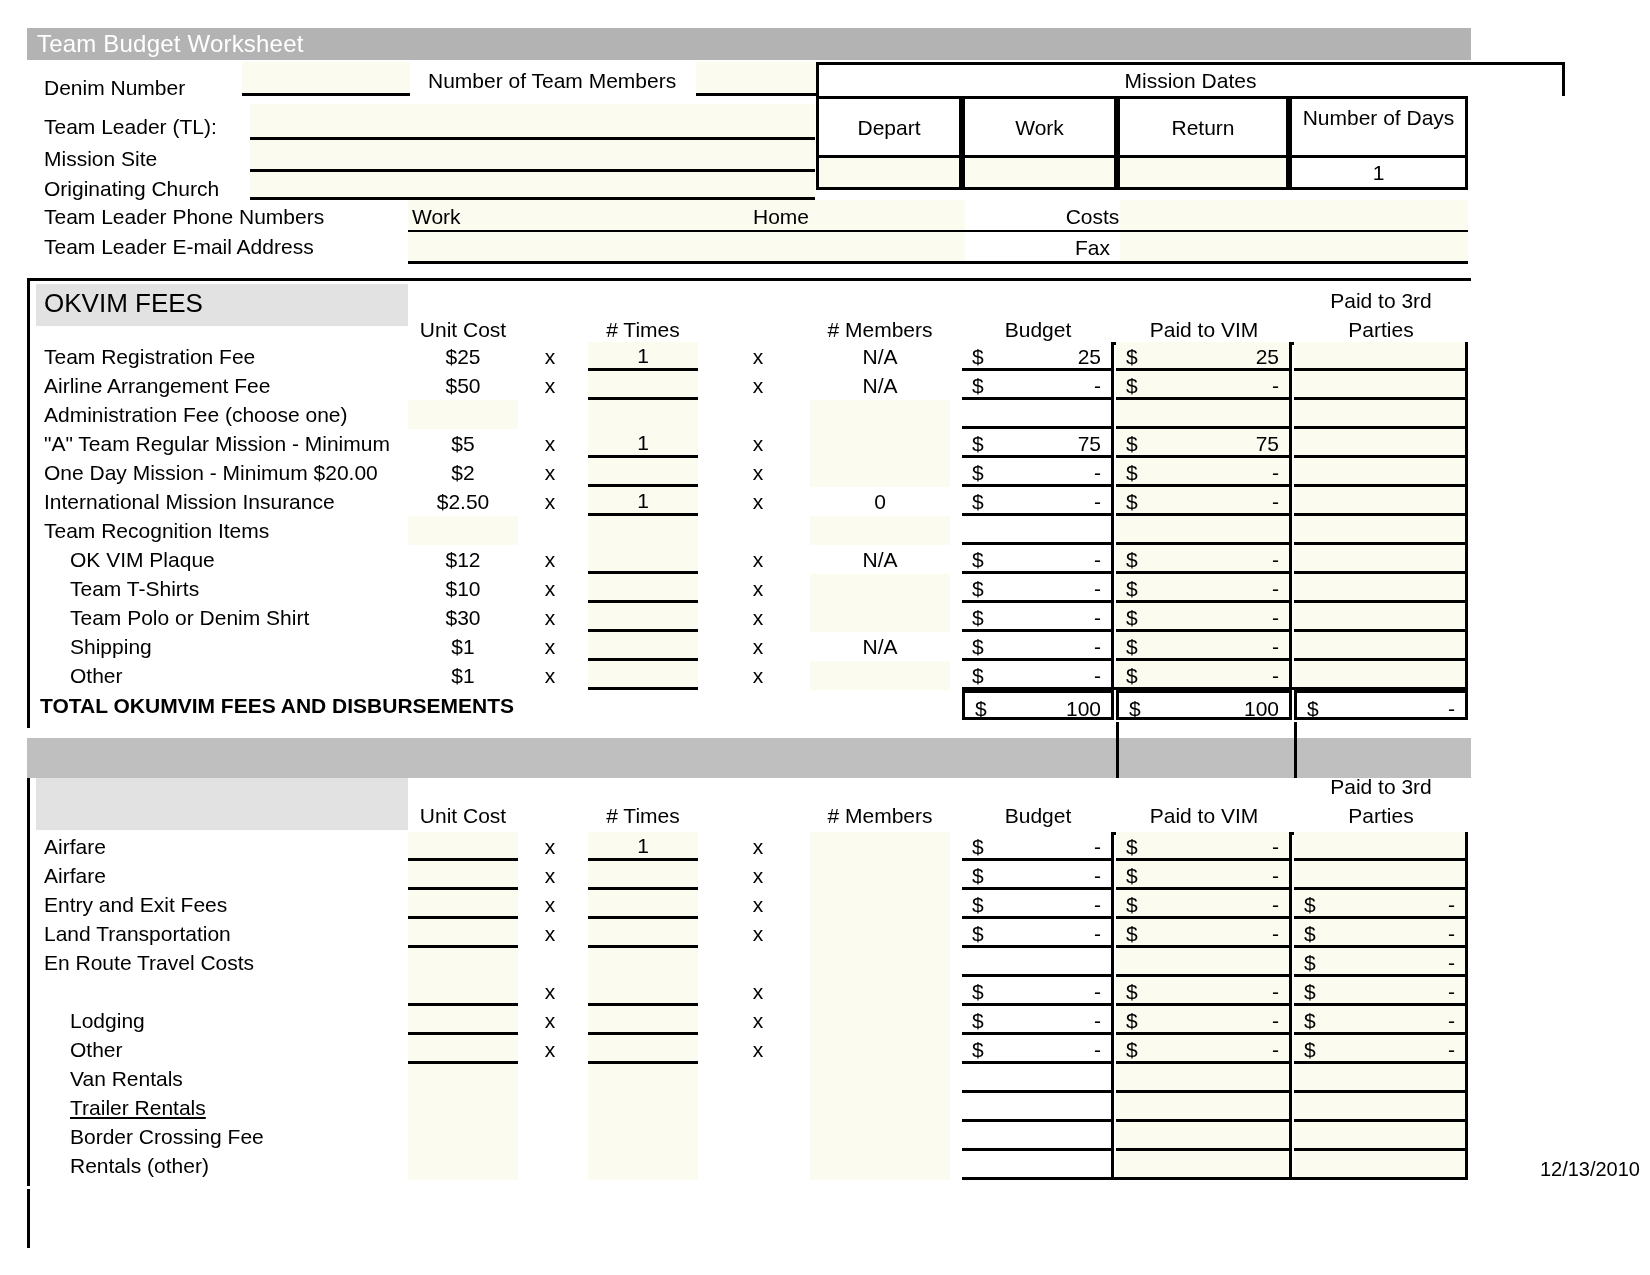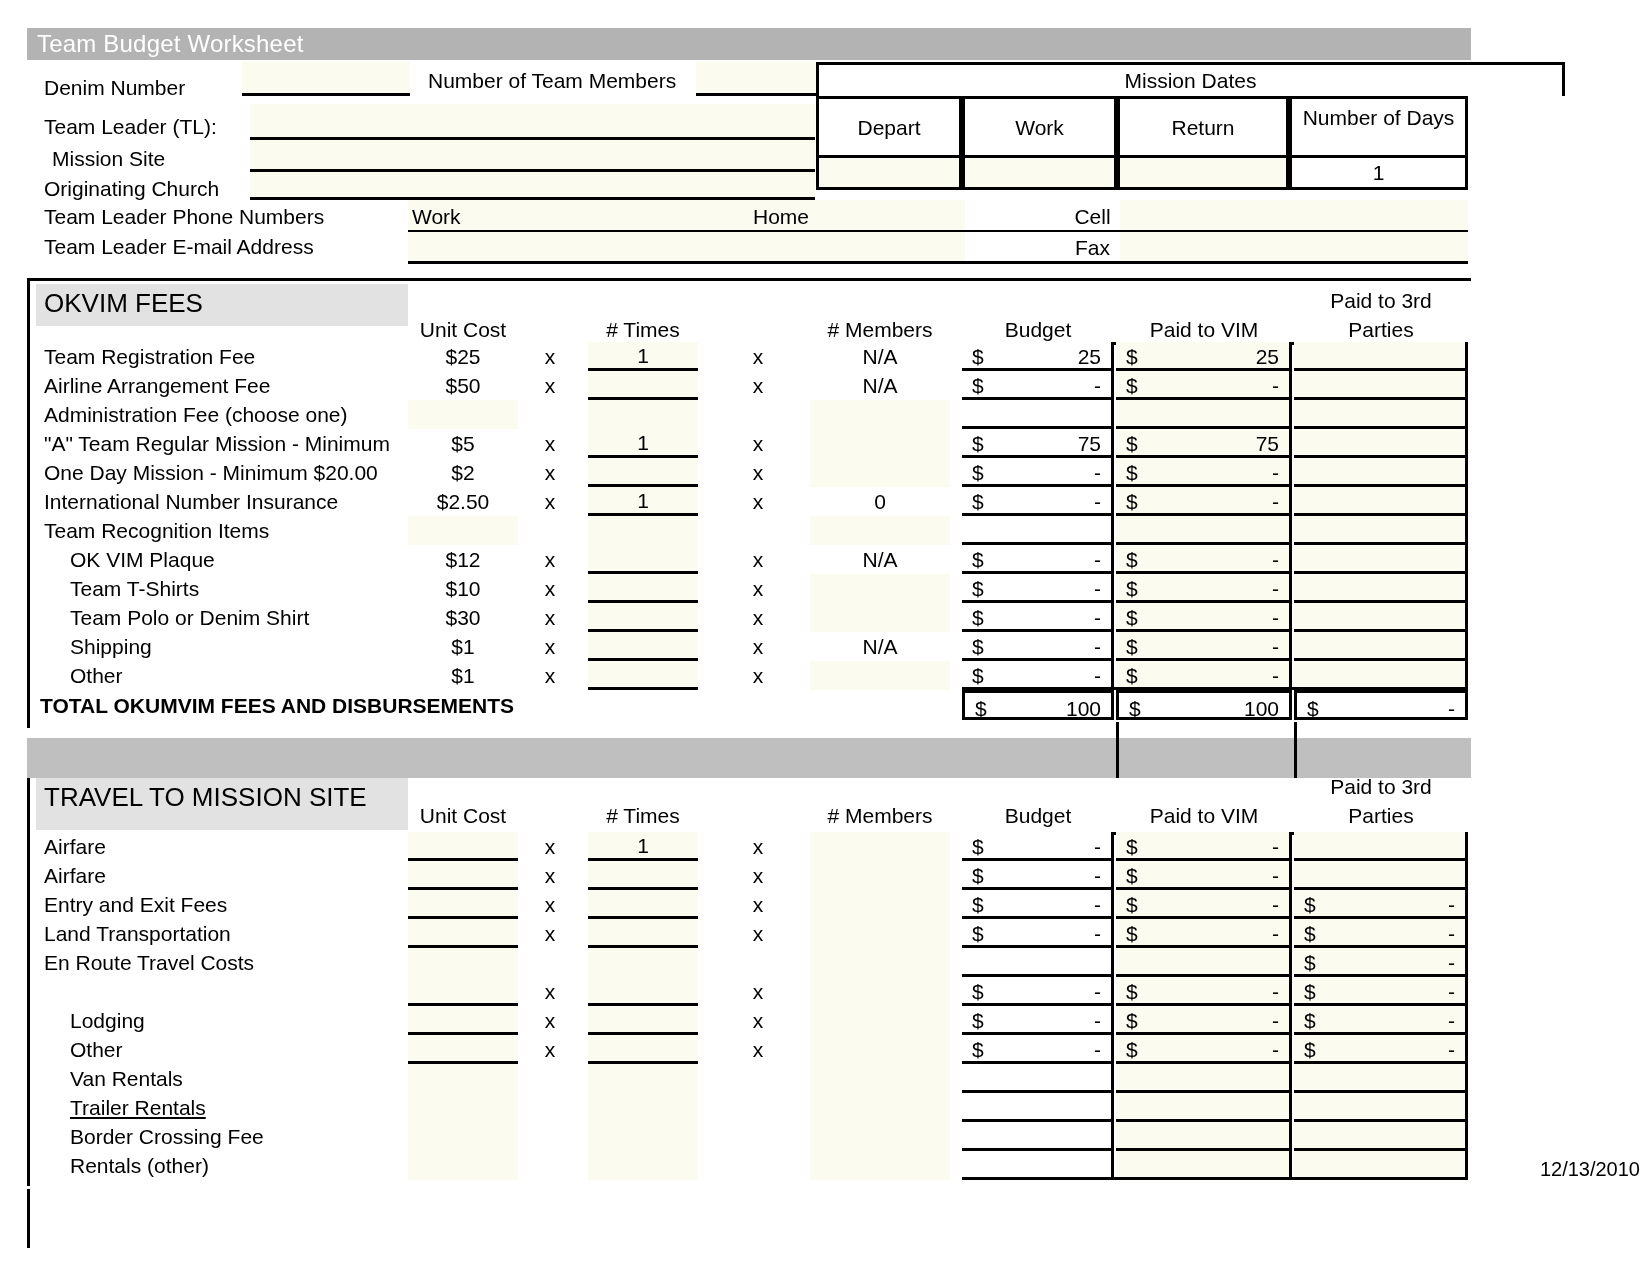--- a/index.html
+++ b/index.html
@@ -88,31 +88,31 @@
     <div class="c center fill-white box" style="left: 816px; top: 96px; width: 146px; height: 62px;">Depart</div>
     <div class="c center fill-white box" style="left: 962px; top: 96px; width: 155px; height: 62px;">Work</div>
     <div class="c center fill-white box" style="left: 1117px; top: 96px; width: 172px; height: 62px;">Return</div>
     <div class="c center fill-white box" style="left: 1289px; top: 96px; width: 179px; height: 62px;;align-items:flex-start;padding-top:8px;">Number of Days</div>
     <div class="c center fill-cream box" style="left: 816px; top: 158px; width: 146px; height: 32px;;border-top:0;"></div>
     <div class="c center fill-cream box" style="left: 962px; top: 158px; width: 155px; height: 32px;;border-top:0;"></div>
     <div class="c center fill-cream box" style="left: 1117px; top: 158px; width: 172px; height: 32px;;border-top:0;"></div>
     <div class="c center fill-white box" style="left: 1289px; top: 158px; width: 179px; height: 32px;;border-top:0;">1</div>
     <div class="c left" style="left: 40px; top: 110px; width: 210px; height: 32px;">Team Leader (TL):</div>
     <div class="c fill-cream ul" style="left: 250px; top: 104px; width: 565px; height: 36px;"></div>
-    <div class="c left" style="left: 40px; top: 142px; width: 210px; height: 32px; margin-left: 8px;">Mission Site</div>
+    <div class="c left" style="left: 40px; top: 142px; width: 210px; height: 32px;">Mission Site</div>
     <div class="c fill-cream ul" style="left: 250px; top: 140px; width: 565px; height: 32px;"></div>
     <div class="c left" style="left: 40px; top: 172px; width: 210px; height: 32px;">Originating Church</div>
     <div class="c fill-cream ul" style="left: 250px; top: 172px; width: 565px; height: 28px;"></div>
     <div class="c left" style="left: 40px; top: 200px; width: 370px; height: 32px;">Team Leader Phone Numbers</div>
     <div class="c left fill-cream" style="left: 408px; top: 200px; width: 108px; height: 32px;">Work</div>
     <div class="c fill-cream" style="left: 516px; top: 200px; width: 185px; height: 32px;"></div>
     <div class="c left fill-white" style="left: 701px; top: 200px; width: 60px; height: 32px;"></div>
     <div class="c center fill-cream" style="left: 701px; top: 200px; width: 160px; height: 32px;">Home</div>
     <div class="c fill-cream" style="left: 861px; top: 200px; width: 104px; height: 32px;"></div>
-    <div class="c center fill-white" style="left: 965px; top: 200px; width: 255px; height: 32px;">Cell</div>
+    <div class="c center fill-white" style="left: 965px; top: 200px; width: 255px; height: 32px;">Costs</div>
     <div class="c fill-cream" style="left: 1120px; top: 200px; width: 348px; height: 32px;"></div>
     <div class="c " style="left: 408px; top: 230px; width: 1060px; height: 3px;;background:#000;"></div>
     <div class="c left" style="left: 40px; top: 230px; width: 370px; height: 32px;">Team Leader E-mail Address</div>
     <div class="c fill-cream" style="left: 408px; top: 232px; width: 557px; height: 30px;"></div>
     <div class="c center fill-white" style="left: 965px; top: 232px; width: 255px; height: 30px;">Fax</div>
     <div class="c fill-cream" style="left: 1120px; top: 232px; width: 348px; height: 30px;"></div>
     <div class="c " style="left: 408px; top: 261px; width: 1060px; height: 3px;;background:#000;"></div>
     <div class="c " style="left: 27px; top: 278px; width: 1444px; height: 3px;;background:#000;"></div>
     <div class="c " style="left: 27px; top: 278px; width: 3px; height: 450px;;background:#000;"></div>
     <div class="c left fill-lgray" style="left: 36px; top: 284px; width: 372px; height: 42px;"></div>
@@ -206,21 +206,21 @@
       <div class="c right" style="position: absolute; right: 0px; top: 0px; height: 29px; width: 118px;">-</div>
     </div>
     <div class="c fill-cream" style="left: 1116px; top: 458px; width: 176px; height: 29px;;border-bottom:3px solid #000;border-right:3px solid #000;">
       <div class="c left" style="position: absolute; left: 6px; top: 0px; height: 29px; width: 30px;">$</div>
       <div class="c right" style="position: absolute; right: 0px; top: 0px; height: 29px; width: 142px;">-</div>
     </div>
     <div class="c fill-cream" style="left: 1294px; top: 458px; width: 174px; height: 29px;;border-bottom:3px solid #000;border-right:3px solid #000;">
       <div class="c left" style="position: absolute; left: 6px; top: 0px; height: 29px; width: 30px;"></div>
       <div class="c right" style="position: absolute; right: 0px; top: 0px; height: 29px; width: 140px;"></div>
     </div>
-    <div class="c left" style="left: 40px; top: 487px; width: 372px; height: 29px;">International Number Insurance</div>
+    <div class="c left" style="left: 40px; top: 487px; width: 372px; height: 29px;">International Mission Insurance</div>
     <div class="c center" style="left: 408px; top: 487px; width: 110px; height: 29px;">$2.50</div>
     <div class="c center" style="left: 540px; top: 487px; width: 20px; height: 29px;">x</div>
     <div class="c center fill-cream ul" style="left: 588px; top: 487px; width: 110px; height: 29px;">1</div>
     <div class="c center" style="left: 748px; top: 487px; width: 20px; height: 29px;">x</div>
     <div class="c center" style="left: 810px; top: 487px; width: 140px; height: 29px;">0</div>
     <div class="c fill-white" style="left: 962px; top: 487px; width: 152px; height: 29px;;border-bottom:3px solid #000;border-right:3px solid #000;">
       <div class="c left" style="position: absolute; left: 6px; top: 0px; height: 29px; width: 30px;">$</div>
       <div class="c right" style="position: absolute; right: 0px; top: 0px; height: 29px; width: 118px;">-</div>
     </div>
     <div class="c fill-cream" style="left: 1116px; top: 487px; width: 176px; height: 29px;;border-bottom:3px solid #000;border-right:3px solid #000;">
@@ -348,21 +348,20 @@
     </div>
     <div class="c fill-white" style="left: 1294px; top: 690px; width: 174px; height: 30px;;border:3px solid #000;border-top:3px solid #000;">
       <div class="c left" style="position: absolute; left: 6px; top: 0px; height: 30px; width: 30px;">$</div>
       <div class="c right" style="position: absolute; right: 0px; top: 0px; height: 30px; width: 140px;">-</div>
     </div>
     <div class="c fill-gray" style="left: 27px; top: 738px; width: 1444px; height: 40px;"></div>
     <div class="c " style="left: 1116px; top: 722px; width: 3px; height: 56px;;background:#000;"></div>
     <div class="c " style="left: 1294px; top: 722px; width: 3px; height: 56px;;background:#000;"></div>
     <div class="c " style="left: 27px; top: 778px; width: 3px; height: 470px;;background:#000;"></div>
     <div class="c left fill-lgray" style="left: 36px; top: 778px; width: 372px; height: 52px;"></div>
-    <div class="c left sect-title" style="left: 40px; top: 780px; width: 372px; height: 34px;">TRAVEL TO MISSION SITE</div>
     <div class="c center" style="left: 408px; top: 800px; width: 110px; height: 30px;">Unit Cost</div>
     <div class="c center" style="left: 588px; top: 800px; width: 110px; height: 30px;"># Times</div>
     <div class="c center" style="left: 810px; top: 800px; width: 140px; height: 30px;"># Members</div>
     <div class="c center" style="left: 962px; top: 800px; width: 152px; height: 30px;">Budget</div>
     <div class="c center" style="left: 1116px; top: 800px; width: 176px; height: 30px;">Paid to VIM</div>
     <div class="c center" style="left: 1294px; top: 772px; width: 174px; height: 28px;">Paid to 3rd</div>
     <div class="c center" style="left: 1294px; top: 800px; width: 174px; height: 30px;">Parties</div>
     <div class="c " style="left: 962px; top: 832px; width: 506px; height: 348px;;border:3px solid #000;background:transparent;"></div>
     <div class="c left" style="left: 40px; top: 832px; width: 372px; height: 29px;">Airfare</div>
     <div class="c center fill-cream ul" style="left: 408px; top: 832px; width: 110px; height: 29px;"></div>

